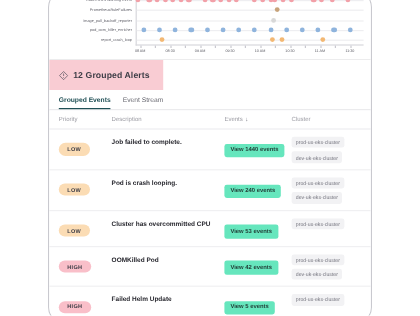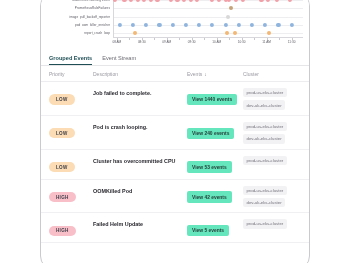--- a/index.html
+++ b/index.html
@@ -333,20 +333,32 @@
           <div class="xlabel" style="left: 67.7143%;">10:30</div>
           <div class="xtick" style="left: 74.2857%; height: 1.5px;"></div>
           <div class="xtick" style="left: 80.8571%;"></div>
           <div class="xlabel" style="left: 80.8571%;">11 AM</div>
           <div class="xtick" style="left: 87.4286%; height: 1.5px;"></div>
           <div class="xtick" style="left: 94%;"></div>
           <div class="xlabel" style="left: 94%;">11:30</div>
         </div>
     </div>
 
+    <div class="alerts-strip">
+      <div class="alerts-badge">
+        <span class="alert-icon">
+          <svg width="8" height="8" viewBox="0 0 16 16">
+            <path d="M8 1.2 14.8 8 8 14.8 1.2 8Z" fill="none" stroke="#4a4a55" stroke-width="1.1"></path>
+            <line x1="8" y1="4.6" x2="8" y2="8.6" stroke="#4a4a55" stroke-width="1.1"></line>
+            <circle cx="8" cy="10.9" r="0.75" fill="#4a4a55"></circle>
+          </svg>
+        </span>
+        <span>12 Grouped Alerts</span>
+      </div>
+    </div>
 
     <div class="tabs">
       <div class="tab active">Grouped Events</div>
       <div class="tab inactive">Event Stream</div>
     </div>
 
     <div class="table">
       <div class="thead">
         <div class="th col-priority">Priority</div>
         <div class="th col-description">Description</div>

